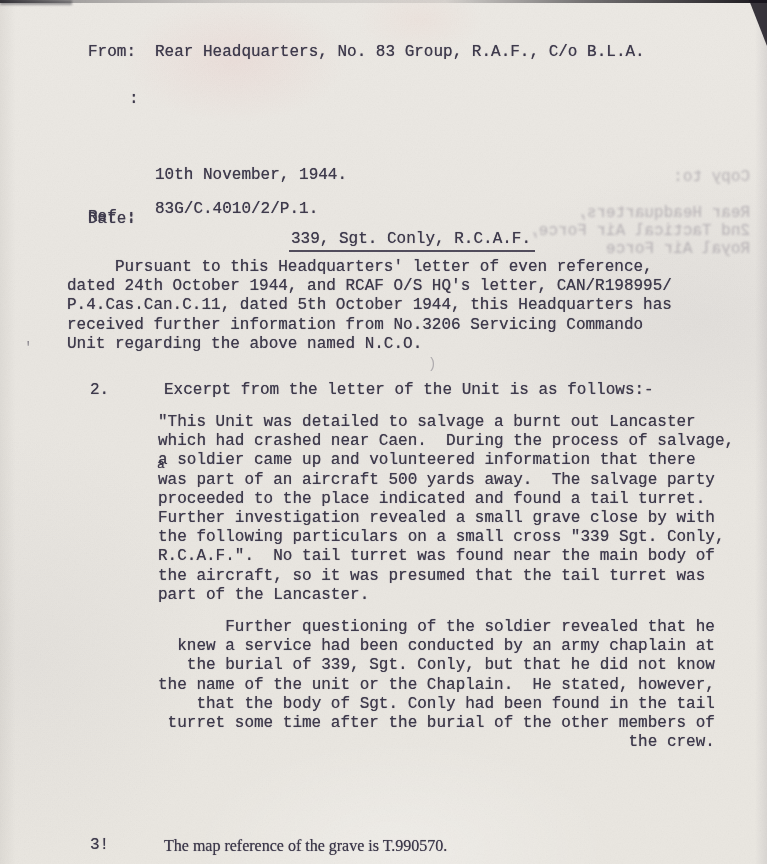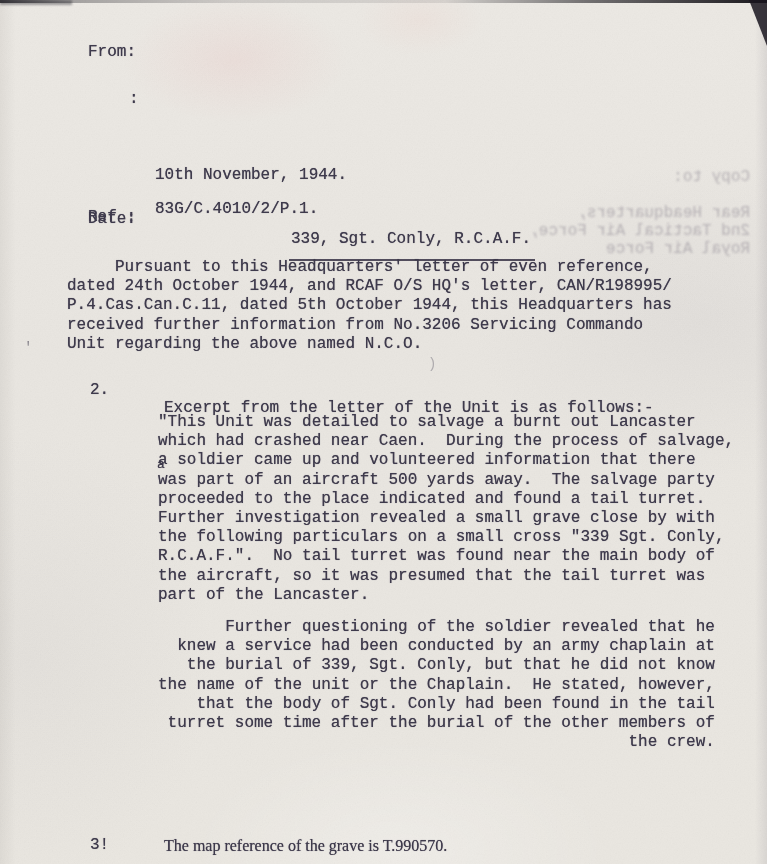--- a/index.html
+++ b/index.html
@@ -22,21 +22,21 @@
     position:absolute;
     white-space:pre;
     font-size:16px;
     line-height:19.2px;
     color:#3e3a4c;
     text-shadow:0 0 0.7px rgba(62,58,76,0.8);
   }
   .addr{line-height:17.6px;}
   .title{
     border-bottom:2px solid rgba(60,56,74,0.88);
-    padding:0 4px 10px 2px;
+    padding:0 4px 1px 2px;
     font-family:Liberation Mono, monospace;
   }
   .insert{font-size:13px;line-height:13px;}
   .ghost{
     position:absolute;
     white-space:pre;
     font-size:16px;
     line-height:18px;
     transform:scaleX(-1);
     filter:blur(1.1px);
@@ -68,39 +68,40 @@
 
 <div class="paper">
 
   <div class="ghost" style="left:418px;top:168px;width:332px;">Copy to:
 
 Rear Headquarters,
 2nd Tactical Air Force,
 Royal Air Force</div>
 
   <span class="t" style="left:88px;top:43px;">From:</span>
+  <span class="t" style="left:155px;top:43px;">Rear Headquarters, No. 83 Group, R.A.F., C/o B.L.A.</span>
 
   <span class="t addr" style="left:129px;top:91px;">:</span>
 
   <span class="t" style="left:88px;top:166px;margin-top:44px;">Date:</span>
   <span class="t" style="left:155px;top:166px;">10th November, 1944.</span>
 
   <span class="t" style="left:88px;top:208px;">Ref :</span>
   <span class="t" style="left:155px;top:200px;">83G/C.4010/2/P.1.</span>
 
   <span class="t title" style="left:289px;top:230px;">339, Sgt. Conly, R.C.A.F.</span>
 
   <div class="t" style="left:67px;top:258px;">     Pursuant to this Headquarters' letter of even reference,
 dated 24th October 1944, and RCAF O/S HQ's letter, CAN/R198995/
 P.4.Cas.Can.C.11, dated 5th October 1944, this Headquarters has
 received further information from No.3206 Servicing Commando
 Unit regarding the above named N.C.O.</div>
 
   <span class="t" style="left:90px;top:381px;">2.</span>
-  <span class="t" style="left:164px;top:399px;">Excerpt from the letter of the Unit is as follows:-</span>
+  <span class="t" style="left:164px;top:381px;">Excerpt from the letter of the Unit is as follows:-</span>
 
   <div class="t" style="left:158px;top:413px;">"This Unit was detailed to salvage a burnt out Lancaster
 which had crashed near Caen.  During the process of salvage,
 a soldier came up and volunteered information that there
 was part of an aircraft 500 yards away.  The salvage party
 proceeded to the place indicated and found a tail turret.
 Further investigation revealed a small grave close by with
 the following particulars on a small cross "339 Sgt. Conly,
 R.C.A.F.".  No tail turret was found near the main body of
 the aircraft, so it was presumed that the tail turret was

